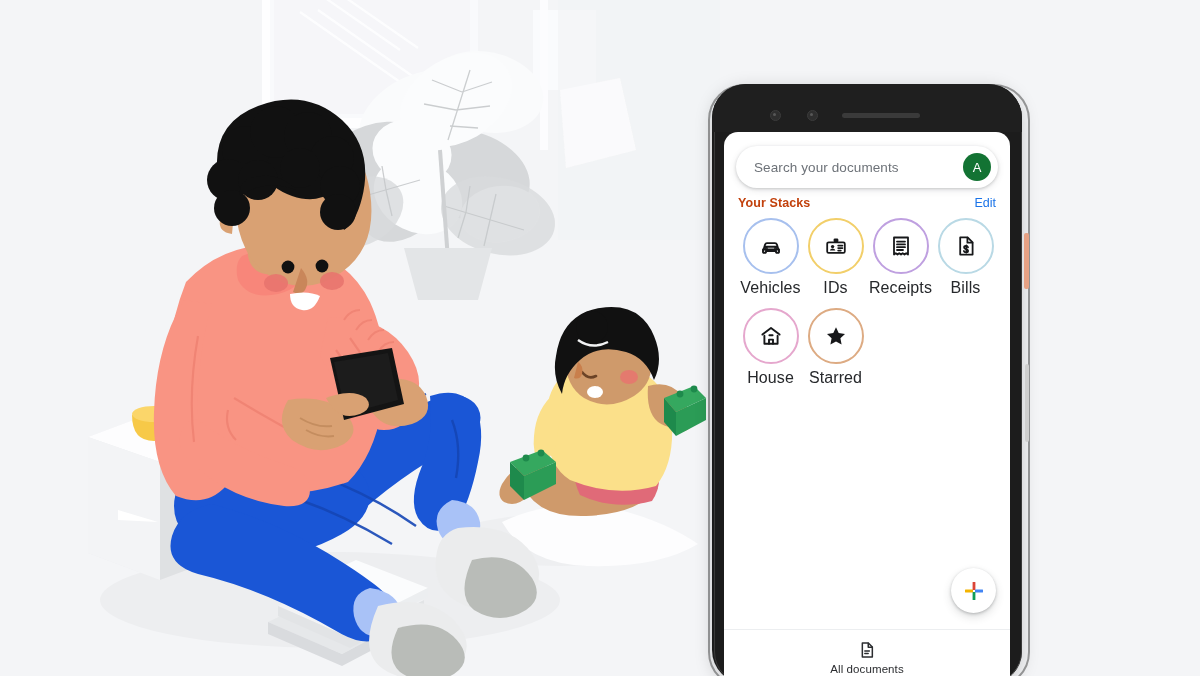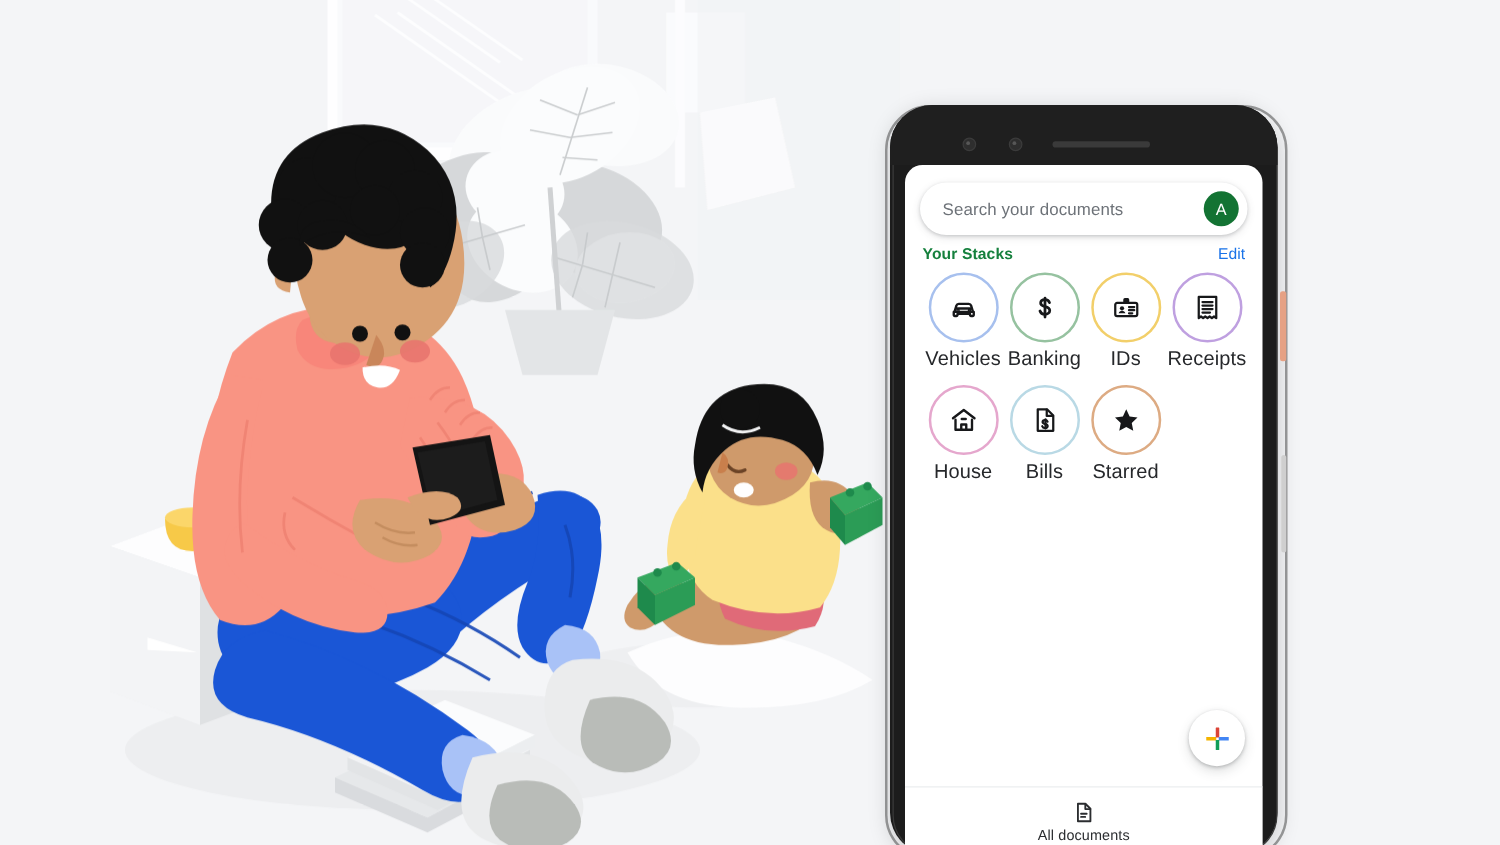--- a/index.html
+++ b/index.html
@@ -192,21 +192,21 @@
     left: 14px;
     right: 14px;
     top: 64px;
     display: flex;
     align-items: baseline;
     justify-content: space-between;
   }
   .stacks-title {
     font-size: 12.5px;
     font-weight: 700;
-    color: #15803d;
+    color: #c2410c;
     letter-spacing: .1px;
   }
   .stacks-edit {
     font-size: 12.5px;
     color: #1a73e8;
     font-weight: 400;
     cursor: pointer;
   }
 
   
@@ -563,29 +563,20 @@
                 <path d="M4 15.5h16v2.5a.8.8 0 0 1-.8.8h-1.4a.8.8 0 0 1-.8-.8v-.9H7v.9a.8.8 0 0 1-.8.8H4.8a.8.8 0 0 1-.8-.8z"></path>
                 <path d="M4.6 15.5l1.5-5a2 2 0 0 1 1.9-1.4h8a2 2 0 0 1 1.9 1.4l1.5 5"></path>
                 <path d="M6.6 12.8h10.8"></path>
                 <circle cx="7.4" cy="14.2" r=".5" fill="#17181a"></circle>
                 <circle cx="16.6" cy="14.2" r=".5" fill="#17181a"></circle>
               </svg>
             </div>
             <div class="stack-label">Vehicles</div>
           </div>
 
-          <div class="stack-item">
-            <div class="stack-ring" style="border-color: rgb(150, 194, 160);">
-              <svg width="24" height="24" viewBox="0 0 24 24" fill="none" stroke="#17181a" stroke-width="2.2" stroke-linecap="round" stroke-linejoin="round">
-                <path d="M12 4.4v15.2"></path>
-                <path d="M15.6 8.1c-.5-1.6-1.9-2.4-3.6-2.4-2 0-3.5 1-3.5 2.7 0 1.8 1.6 2.4 3.5 2.9 2.1.5 3.8 1.1 3.8 3.1 0 1.9-1.7 3-3.8 3-2 0-3.5-.9-4-2.6"></path>
-              </svg>
-            </div>
-            <div class="stack-label">Banking</div>
-          </div>
 
           <div class="stack-item">
             <div class="stack-ring" style="border-color: rgb(242, 207, 106);">
               <svg width="24" height="24" viewBox="0 0 24 24" fill="none" stroke="#17181a" stroke-width="1.8" stroke-linecap="round" stroke-linejoin="round">
                 <rect x="3.2" y="8.3" width="17.6" height="10.6" rx="1.5"></rect>
                 <rect x="9.6" y="4.4" width="4.8" height="4" rx="1.3" fill="#17181a" stroke="none"></rect>
                 <circle cx="8.6" cy="12.6" r="1.7" fill="#17181a" stroke="none"></circle>
                 <path d="M5.9 16.6c.3-1.3 1.4-2 2.7-2s2.4.7 2.7 2" fill="#17181a" stroke="none"></path>
                 <path d="M14.2 11.6h4.2M14.2 14.1h4.2M14.2 16.6h2.6"></path>
               </svg>
@@ -597,41 +588,41 @@
             <div class="stack-ring" style="border-color: rgb(191, 160, 224);">
               <svg width="24" height="24" viewBox="0 0 24 24" fill="none" stroke="#17181a" stroke-width="1.8" stroke-linecap="round" stroke-linejoin="round">
                 <path d="M5 3.5h14v17l-1.8-1.3-1.7 1.3-1.8-1.3-1.7 1.3-1.8-1.3-1.7 1.3L6.8 19.2 5 20.5z"></path>
                 <path d="M8 7.6h8M8 10.4h8M8 13.2h8M8 16h6"></path>
               </svg>
             </div>
             <div class="stack-label">Receipts</div>
           </div>
 
           <div class="stack-item">
+            <div class="stack-ring" style="border-color: rgb(185, 217, 229);">
+              <svg width="24" height="24" viewBox="0 0 24 24" fill="none" stroke="#17181a" stroke-width="1.8" stroke-linecap="round" stroke-linejoin="round">
+                <path d="M6.2 3.4h7.4l5 5v12.2H6.2z"></path>
+                <path d="M13.4 3.6v5.1h5"></path>
+                <path d="M12.4 11.4v7.2"></path>
+                <path d="M14 13.3c-.3-.9-1-1.3-2-1.3-1.1 0-1.9.6-1.9 1.5s.9 1.3 1.9 1.6c1.2.3 2.1.6 2.1 1.7 0 1-.9 1.6-2.1 1.6-1.1 0-1.9-.5-2.2-1.4"></path>
+              </svg>
+            </div>
+            <div class="stack-label">Bills</div>
+          </div>
+
+          <div class="stack-item">
             <div class="stack-ring" style="border-color: rgb(229, 167, 205);">
               <svg width="24" height="24" viewBox="0 0 24 24" fill="none" stroke="#17181a" stroke-width="1.9" stroke-linecap="round" stroke-linejoin="round">
                 <path d="M3.4 10.6 12 4l8.6 6.6"></path>
                 <path d="M5.4 11.8v8h13.2v-8"></path>
                 <path d="M10 19.8v-4.2h4v4.2"></path>
                 <path d="M10.4 11.2h3.2"></path>
               </svg>
             </div>
             <div class="stack-label">House</div>
-          </div>
-
-          <div class="stack-item">
-            <div class="stack-ring" style="border-color: rgb(185, 217, 229);">
-              <svg width="24" height="24" viewBox="0 0 24 24" fill="none" stroke="#17181a" stroke-width="1.8" stroke-linecap="round" stroke-linejoin="round">
-                <path d="M6.2 3.4h7.4l5 5v12.2H6.2z"></path>
-                <path d="M13.4 3.6v5.1h5"></path>
-                <path d="M12.4 11.4v7.2"></path>
-                <path d="M14 13.3c-.3-.9-1-1.3-2-1.3-1.1 0-1.9.6-1.9 1.5s.9 1.3 1.9 1.6c1.2.3 2.1.6 2.1 1.7 0 1-.9 1.6-2.1 1.6-1.1 0-1.9-.5-2.2-1.4"></path>
-              </svg>
-            </div>
-            <div class="stack-label">Bills</div>
           </div>
 
           <div class="stack-item">
             <div class="stack-ring" style="border-color: rgb(221, 171, 131);">
               <svg width="24" height="24" viewBox="0 0 24 24" fill="#17181a">
                 <path d="M12 3.3l2.7 5.8 6.3.8-4.6 4.4 1.2 6.3L12 17.5l-5.6 3.1 1.2-6.3L3 9.9l6.3-.8z"></path>
               </svg>
             </div>
             <div class="stack-label">Starred</div>
           </div>

